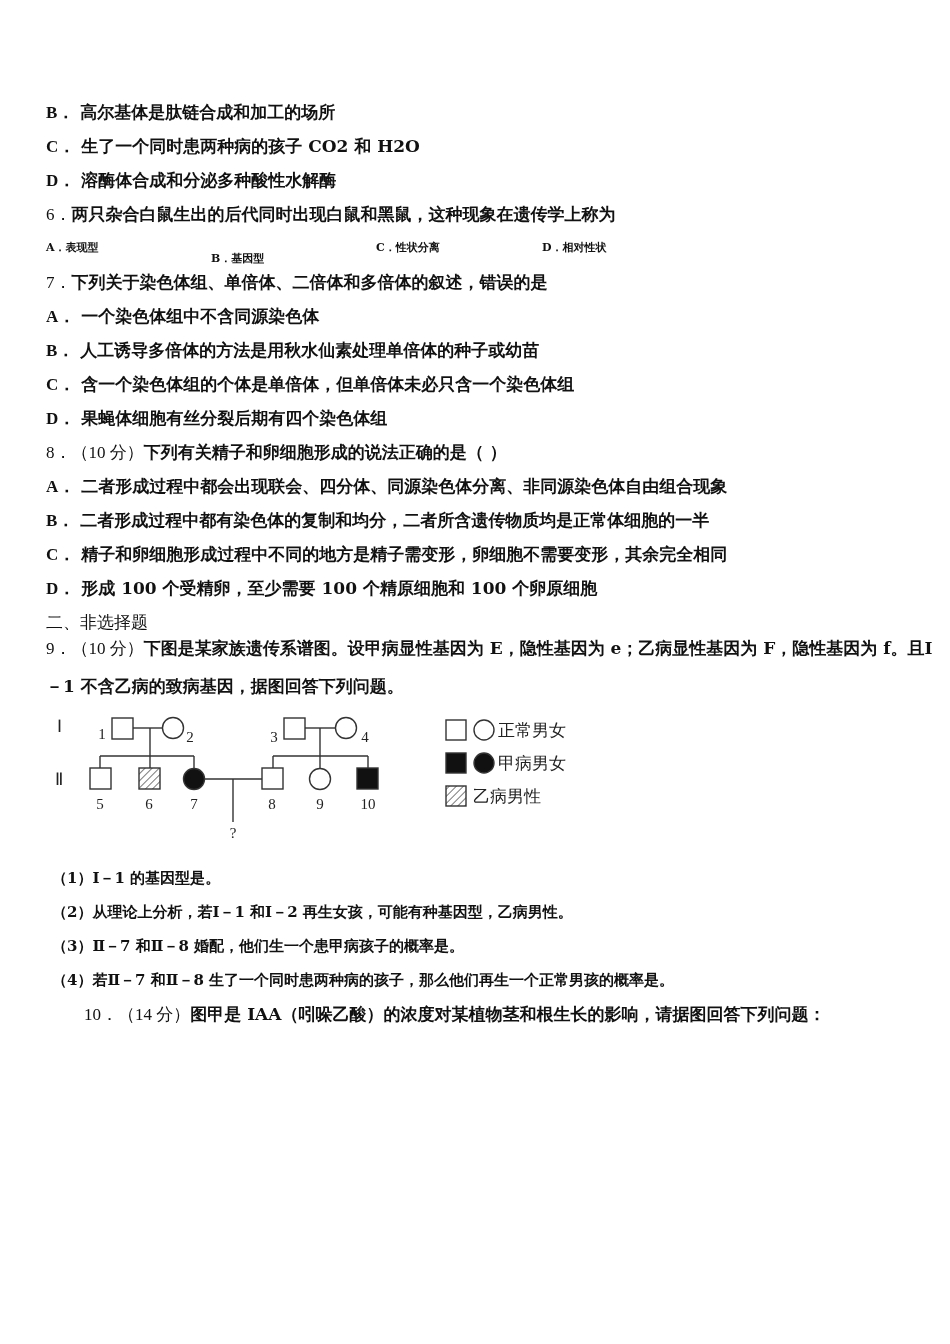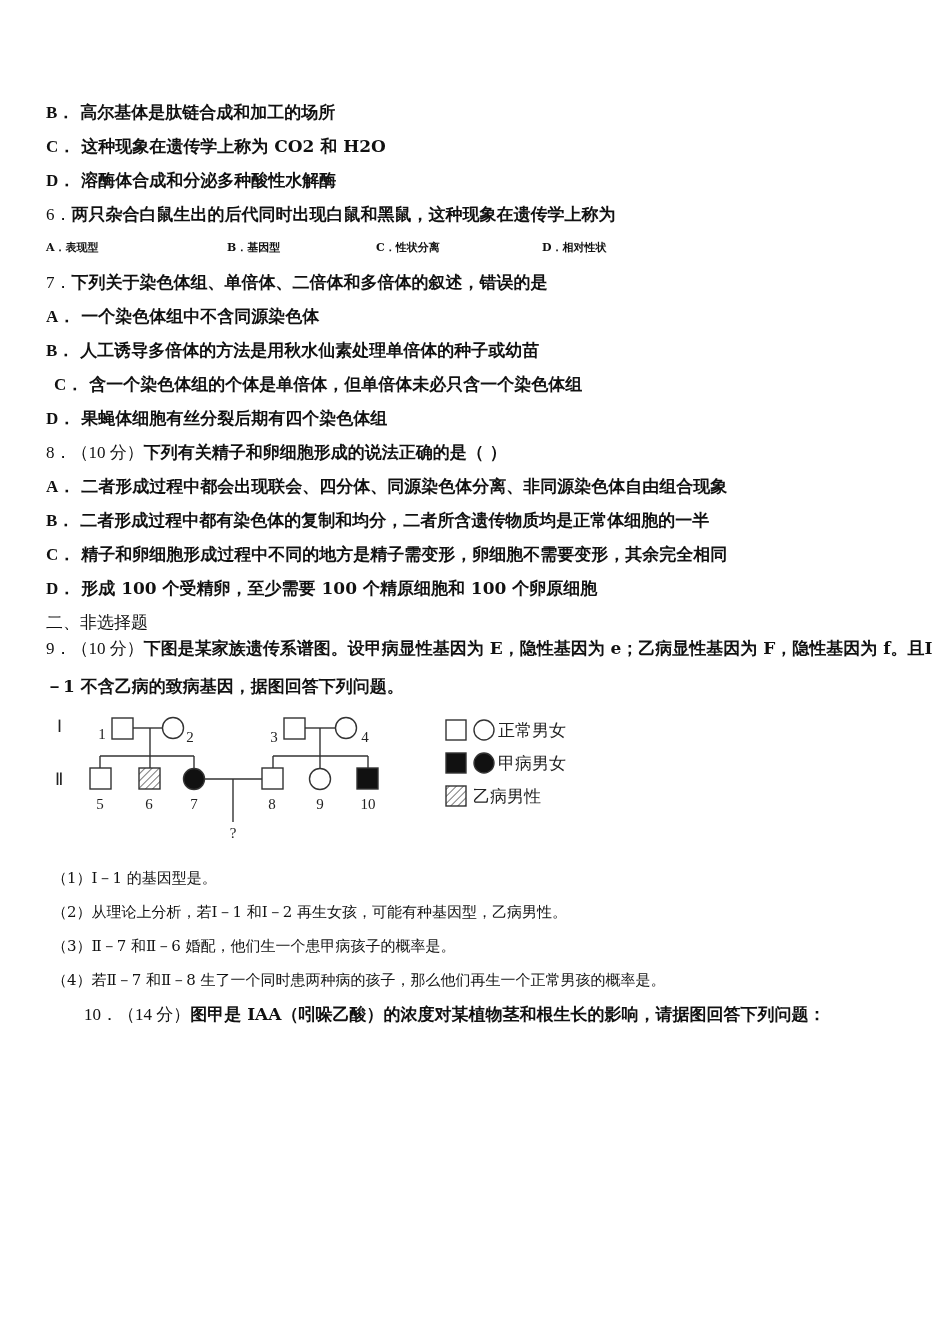--- a/index.html
+++ b/index.html
@@ -11,53 +11,53 @@
   .line {
     position: absolute; left: 46px;
     font-size: 17px; line-height: 20px; white-space: nowrap;
     font-weight: bold;
   }
   .line.light { font-weight: normal; }
   .line .num { font-weight: normal; font-family: "Liberation Serif", serif; }
   .line .opt { font-weight: bold; font-family: "Liberation Serif", serif; margin-right: 6px; }
   .opts-row { position: absolute; left: 46px; font-size: 11px; line-height: 20px; font-weight: bold; }
   .opts-row span.cell { position: absolute; white-space: nowrap; }
-  .sub { position: absolute; left: 52px; font-size: 15px; line-height: 20px; font-weight: normal; white-space: nowrap; }
+  .sub { position: absolute; left: 52px; font-size: 15px; line-height: 20px; font-weight: bold; white-space: nowrap; }
   #pedigree { position: absolute; left: 52px; top: 712px; }
   #legend { position: absolute; left: 443px; top: 714px; }
 </style>
 </head>
 <body>
 
 <div class="line" style="top:102px;">
   <span class="opt">B．</span><span>高尔基体是肽链合成和加工的场所</span>
 </div>
 <div class="line" style="top:136px;">
-  <span class="opt">C．</span><span>这种现象在遗传学上称为 CO2 和 H2O</span>
+  <span class="opt">C．</span><span>生了一个同时患两种病的孩子 CO2 和 H2O</span>
 </div>
 <div class="line" style="top:170px;">
   <span class="opt">D．</span><span>溶酶体合成和分泌多种酸性水解酶</span>
 </div>
 
 <div class="line" style="top:204px;">
   <span class="num">6．</span><span>两只杂合白鼠生出的后代同时出现白鼠和黑鼠，这种现象在遗传学上称为</span>
 </div>
 <div class="opts-row" style="top:238px; width:800px; height:20px;">
   <span class="cell" style="left:0px;"><span class="opt">A．</span><span>表现型</span></span>
-  <span class="cell" style="left:181px;"><span class="opt">B．</span><span>基因型</span></span>
+  <span class="cell" style="left:165px;margin-top:11px;"><span class="opt">B．</span><span>基因型</span></span>
   <span class="cell" style="left:330px;"><span class="opt">C．</span><span>性状分离</span></span>
   <span class="cell" style="left:496px;"><span class="opt">D．</span><span>相对性状</span></span>
 </div>
 
 <div class="line" style="top:272px;">
   <span class="num">7．</span><span>下列关于染色体组、单倍体、二倍体和多倍体的叙述，错误的是</span>
 </div>
 <div class="line" style="top:306px;"><span class="opt">A．</span><span>一个染色体组中不含同源染色体</span></div>
 <div class="line" style="top:340px;text-align:right;"><span class="opt">B．</span><span>人工诱导多倍体的方法是用秋水仙素处理单倍体的种子或幼苗</span></div>
-<div class="line" style="top:374px;margin-left:8px;"><span class="opt">C．</span><span>含一个染色体组的个体是单倍体，但单倍体未必只含一个染色体组</span></div>
+<div class="line" style="top:374px;"><span class="opt">C．</span><span>含一个染色体组的个体是单倍体，但单倍体未必只含一个染色体组</span></div>
 <div class="line" style="top:408px;"><span class="opt">D．</span><span>果蝇体细胞有丝分裂后期有四个染色体组</span></div>
 
 <div class="line" style="top:442px;">
   <span class="num">8．</span><span class="num">（10 分）</span><span>下列有关精子和卵细胞形成的说法正确的是（ ）</span>
 </div>
 <div class="line" style="top:476px;"><span class="opt">A．</span><span>二者形成过程中都会出现联会、四分体、同源染色体分离、非同源染色体自由组合现象</span></div>
 <div class="line" style="top:510px;"><span class="opt">B．</span><span>二者形成过程中都有染色体的复制和均分，二者所含遗传物质均是正常体细胞的一半</span></div>
 <div class="line" style="top:544px;"><span class="opt">C．</span><span>精子和卵细胞形成过程中不同的地方是精子需变形，卵细胞不需要变形，其余完全相同</span></div>
 <div class="line" style="top:578px;"><span class="opt">D．</span><span>形成 100 个受精卵，至少需要 100 个精原细胞和 100 个卵原细胞</span></div>
 
@@ -144,21 +144,21 @@
   </g>
 </svg>
 
 <div class="sub" style="top:868px;">
   <span>（1）</span><span>Ⅰ－1 的基因型是</span><span class="blank" style="width:98px;"></span><span>。</span>
 </div>
 <div class="sub" style="top:902px;">
   <span>（2）</span><span>从理论上分析，若Ⅰ－1 和Ⅰ－2 再生女孩，可能有</span><span class="blank" style="width:52px;"></span><span>种基因型，</span><span class="blank" style="width:48px;"></span><span>乙病男性。</span>
 </div>
 <div class="sub" style="top:936px;">
-  <span>（3）</span><span>Ⅱ－7 和Ⅱ－6 婚配，他们生一个患甲病孩子的概率是</span><span class="blank" style="width:66px;"></span><span>。</span>
+  <span>（3）</span><span>Ⅱ－7 和Ⅱ－8 婚配，他们生一个患甲病孩子的概率是</span><span class="blank" style="width:66px;"></span><span>。</span>
 </div>
 <div class="sub" style="top:970px;">
   <span>（4）</span><span>若Ⅱ－7 和Ⅱ－8 生了一个同时患两种病的孩子，那么他们再生一个正常男孩的概率是</span><span class="blank" style="width:84px;"></span><span>。</span>
 </div>
 
 <div class="line" style="top:1004px;margin-left:38px;">
   <span class="num">10．</span><span class="num">（14 分）</span><span>图甲是 IAA（吲哚乙酸）的浓度对某植物茎和根生长的影响，请据图回答下列问题：</span>
 </div>
 
 </body></html>

